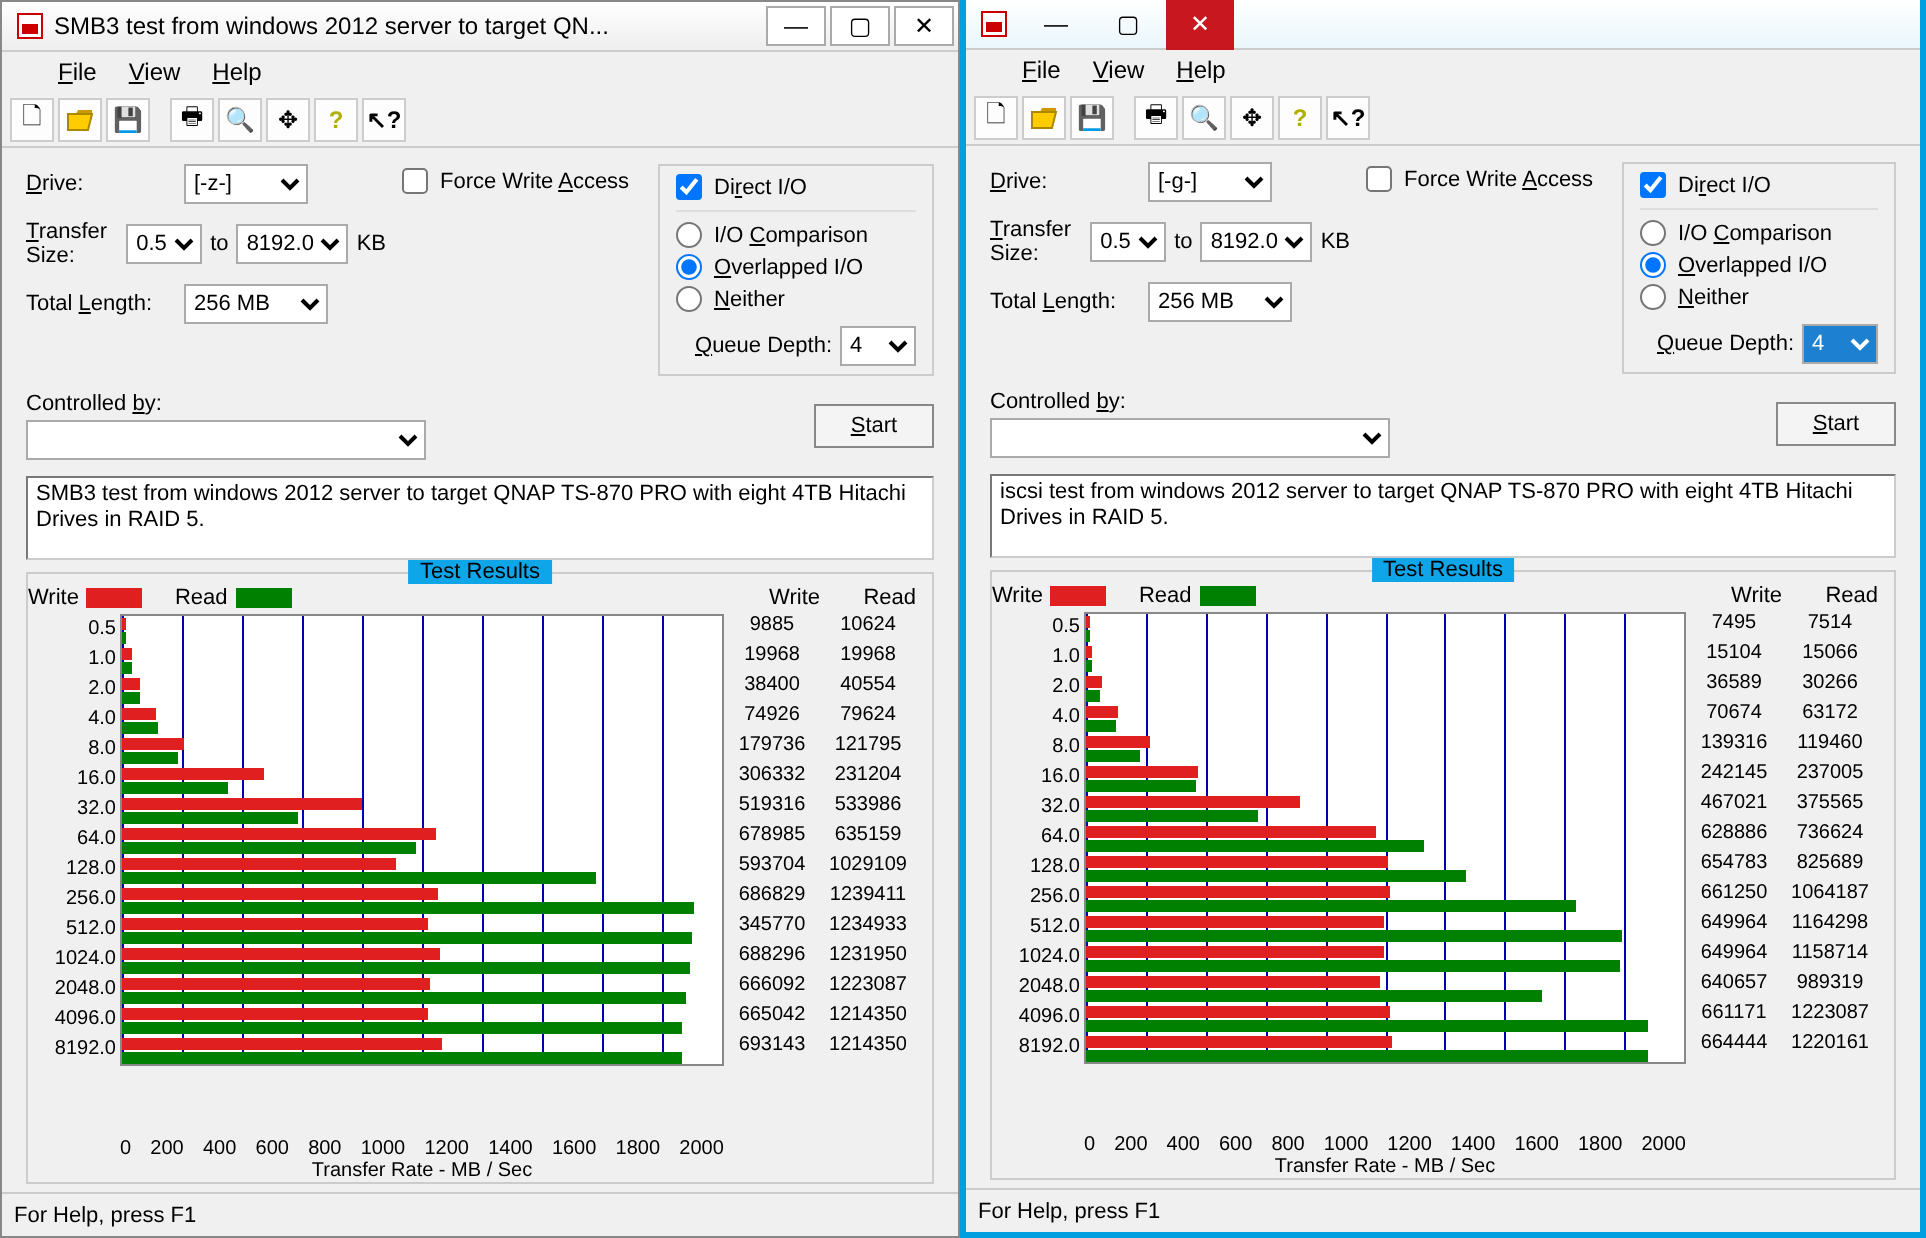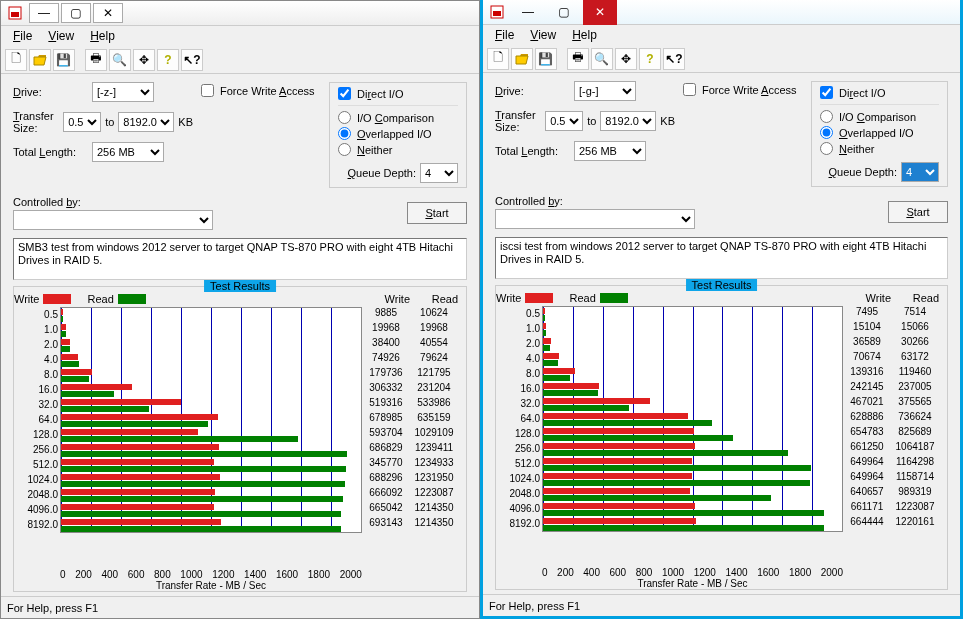--- a/index.html
+++ b/index.html
@@ -53,21 +53,21 @@
     display: flex; align-items: center; justify-content: center;
     font-size: 12px;
     cursor: pointer;
   }
   .window.right .title-btn { border: none; background: transparent; width: 34px; height: 25px; }
   .window.right .title-btn.close { background: #c8171e; color: #fff; }
   .menubar {
     height: 20px;
     display: flex;
     align-items: center;
-    padding: 0 4px;
+    padding: 0 20px;
     background: #f0f0f0;
     gap: 0;
     font-size: 12px;
   }
   .menuitem { padding: 2px 8px; cursor: pointer; }
   .menuitem u { text-decoration: underline; }
   .toolbar {
     height: 28px;
     display: flex;
     align-items: center;
@@ -214,20 +214,21 @@
 <body>
 
 <div class="window left">
   <div class="titlebar">
     <span class="title-icon">
       <svg width="14" height="14">
           <rect x="1" y="1" width="12" height="12" fill="#fff" stroke="#c00"></rect>
           <rect x="3" y="6" width="8" height="5" fill="#c00"></rect>
         </svg>
     </span>
+    <span class="title-text">SMB3 test from windows 2012 server to target QN...</span>
     <span class="title-btn">—</span>
     <span class="title-btn">▢</span>
     <span class="title-btn">✕</span>
   </div>
   <div class="menubar">
     <span class="menuitem"><u>F</u>ile</span>
     <span class="menuitem"><u>V</u>iew</span>
     <span class="menuitem"><u>H</u>elp</span>
   </div>
   <div class="toolbar">

